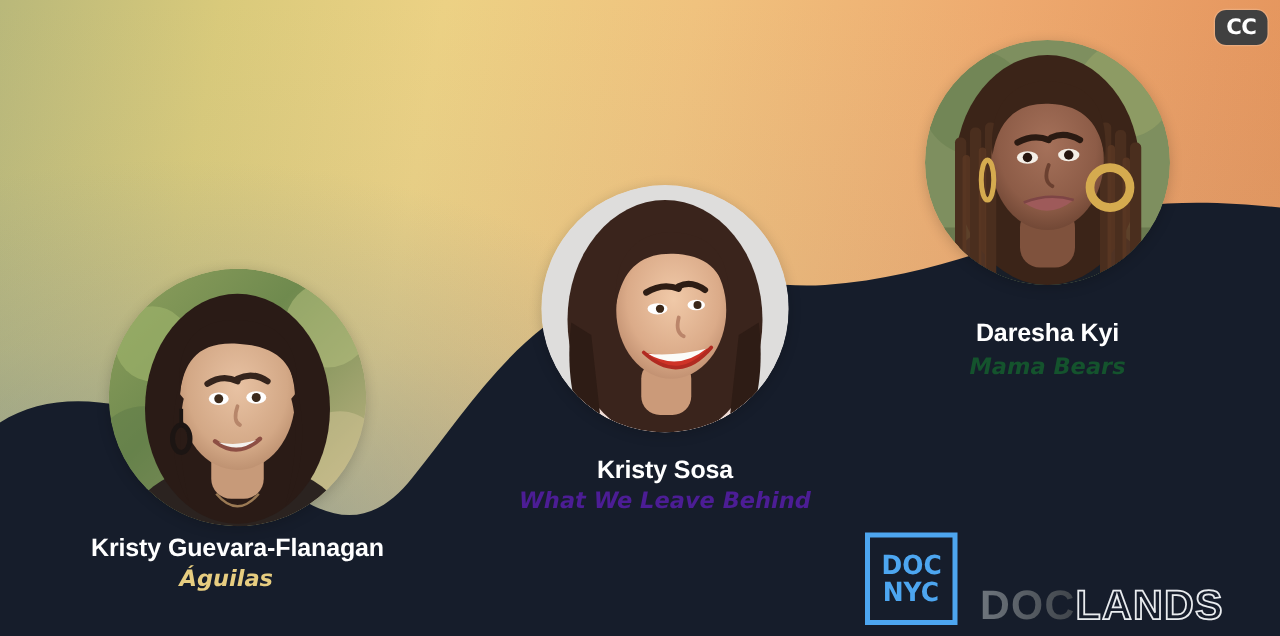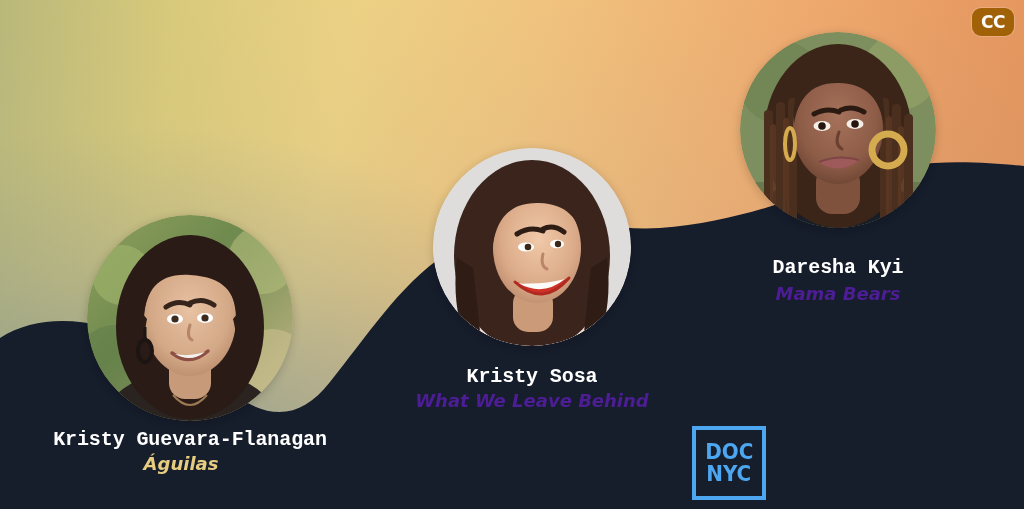--- a/index.html
+++ b/index.html
@@ -119,21 +119,21 @@
     overflow: hidden;
     box-shadow: 0 2px 10px rgba(0,0,0,0.18);
   }
   .portrait svg { display: block; }
 
   .sp-name {
     position: absolute;
     width: 360px;
     text-align: center;
     color: #ffffff;
-    font-family: Liberation Mono, monospace;
+    font-family: Liberation Sans, sans-serif;
     font-weight: bold;
     font-size: 20px;
     letter-spacing: -0.1px;
     white-space: nowrap;
   }
   .sp-film {
     position: absolute;
     width: 360px;
     text-align: center;
     color: #e7cd80;
@@ -222,21 +222,21 @@
     <path id="wavePath" d="M0,509 L0,338
          C 60,300 150,330 225,388
          C 268,422 300,420 330,382
          C 372,330 410,268 470,240
          C 540,208 600,232 660,228
          C 740,222 800,196 860,176
          C 920,157 980,162 1024,166
          L1024,509 Z" fill="#161d2b"></path>
   </svg>
 
-  <div class="cc-badge" style="background: #a16207;">
+  <div class="cc-badge" style="background: #404040;">
     <span>CC</span>
   </div>
 
 
   <div class="speaker">
     <div class="portrait" style="left:87px; top:215px; width:206px; height:206px;">
       <svg width="206" height="206" viewBox="0 0 206 206">
         <defs>
           <clipPath id="clipK">
               <circle cx="103" cy="103" r="103"></circle>
@@ -399,27 +399,30 @@
 
           <path d="M79,130 q20,-8 40,-2 q-20,16 -40,2 Z" fill="#9e5a5a"></path>
           <path d="M79,130 q20,-8 40,-2" stroke="#7d4545" stroke-width="2" fill="none"></path>
 
           <circle cx="148" cy="118" r="16" fill="none" stroke="#d5ab4f" stroke-width="7"></circle>
           <ellipse cx="50" cy="112" rx="5" ry="16" fill="none" stroke="#d5ab4f" stroke-width="4"></ellipse>
         </g>
       </svg>
     </div>
     <div class="sp-name" style="left:658px; top:256px;">Daresha Kyi</div>
-    <div class="sp-film" style="left: 658px; top: 283px; color: #4c1d95;">Mama Bears</div>
+    <div class="sp-film" style="left: 658px; top: 283px; color: #14532d;">Mama Bears</div>
   </div>
 
   <div class="logos">
 
     <div class="docnyc" style="border-color: rgb(77, 166, 240);">
       <b style="color: rgb(77, 166, 240);">DOC</b>
       <b style="color: rgb(77, 166, 240);">NYC</b>
     </div>
 
 
+    <div class="doclands">
+      <span class="dl-doc">DOC</span><span class="dl-lands">LANDS</span>
+    </div>
 
   </div>
 
 </div>
 
 </body></html>

